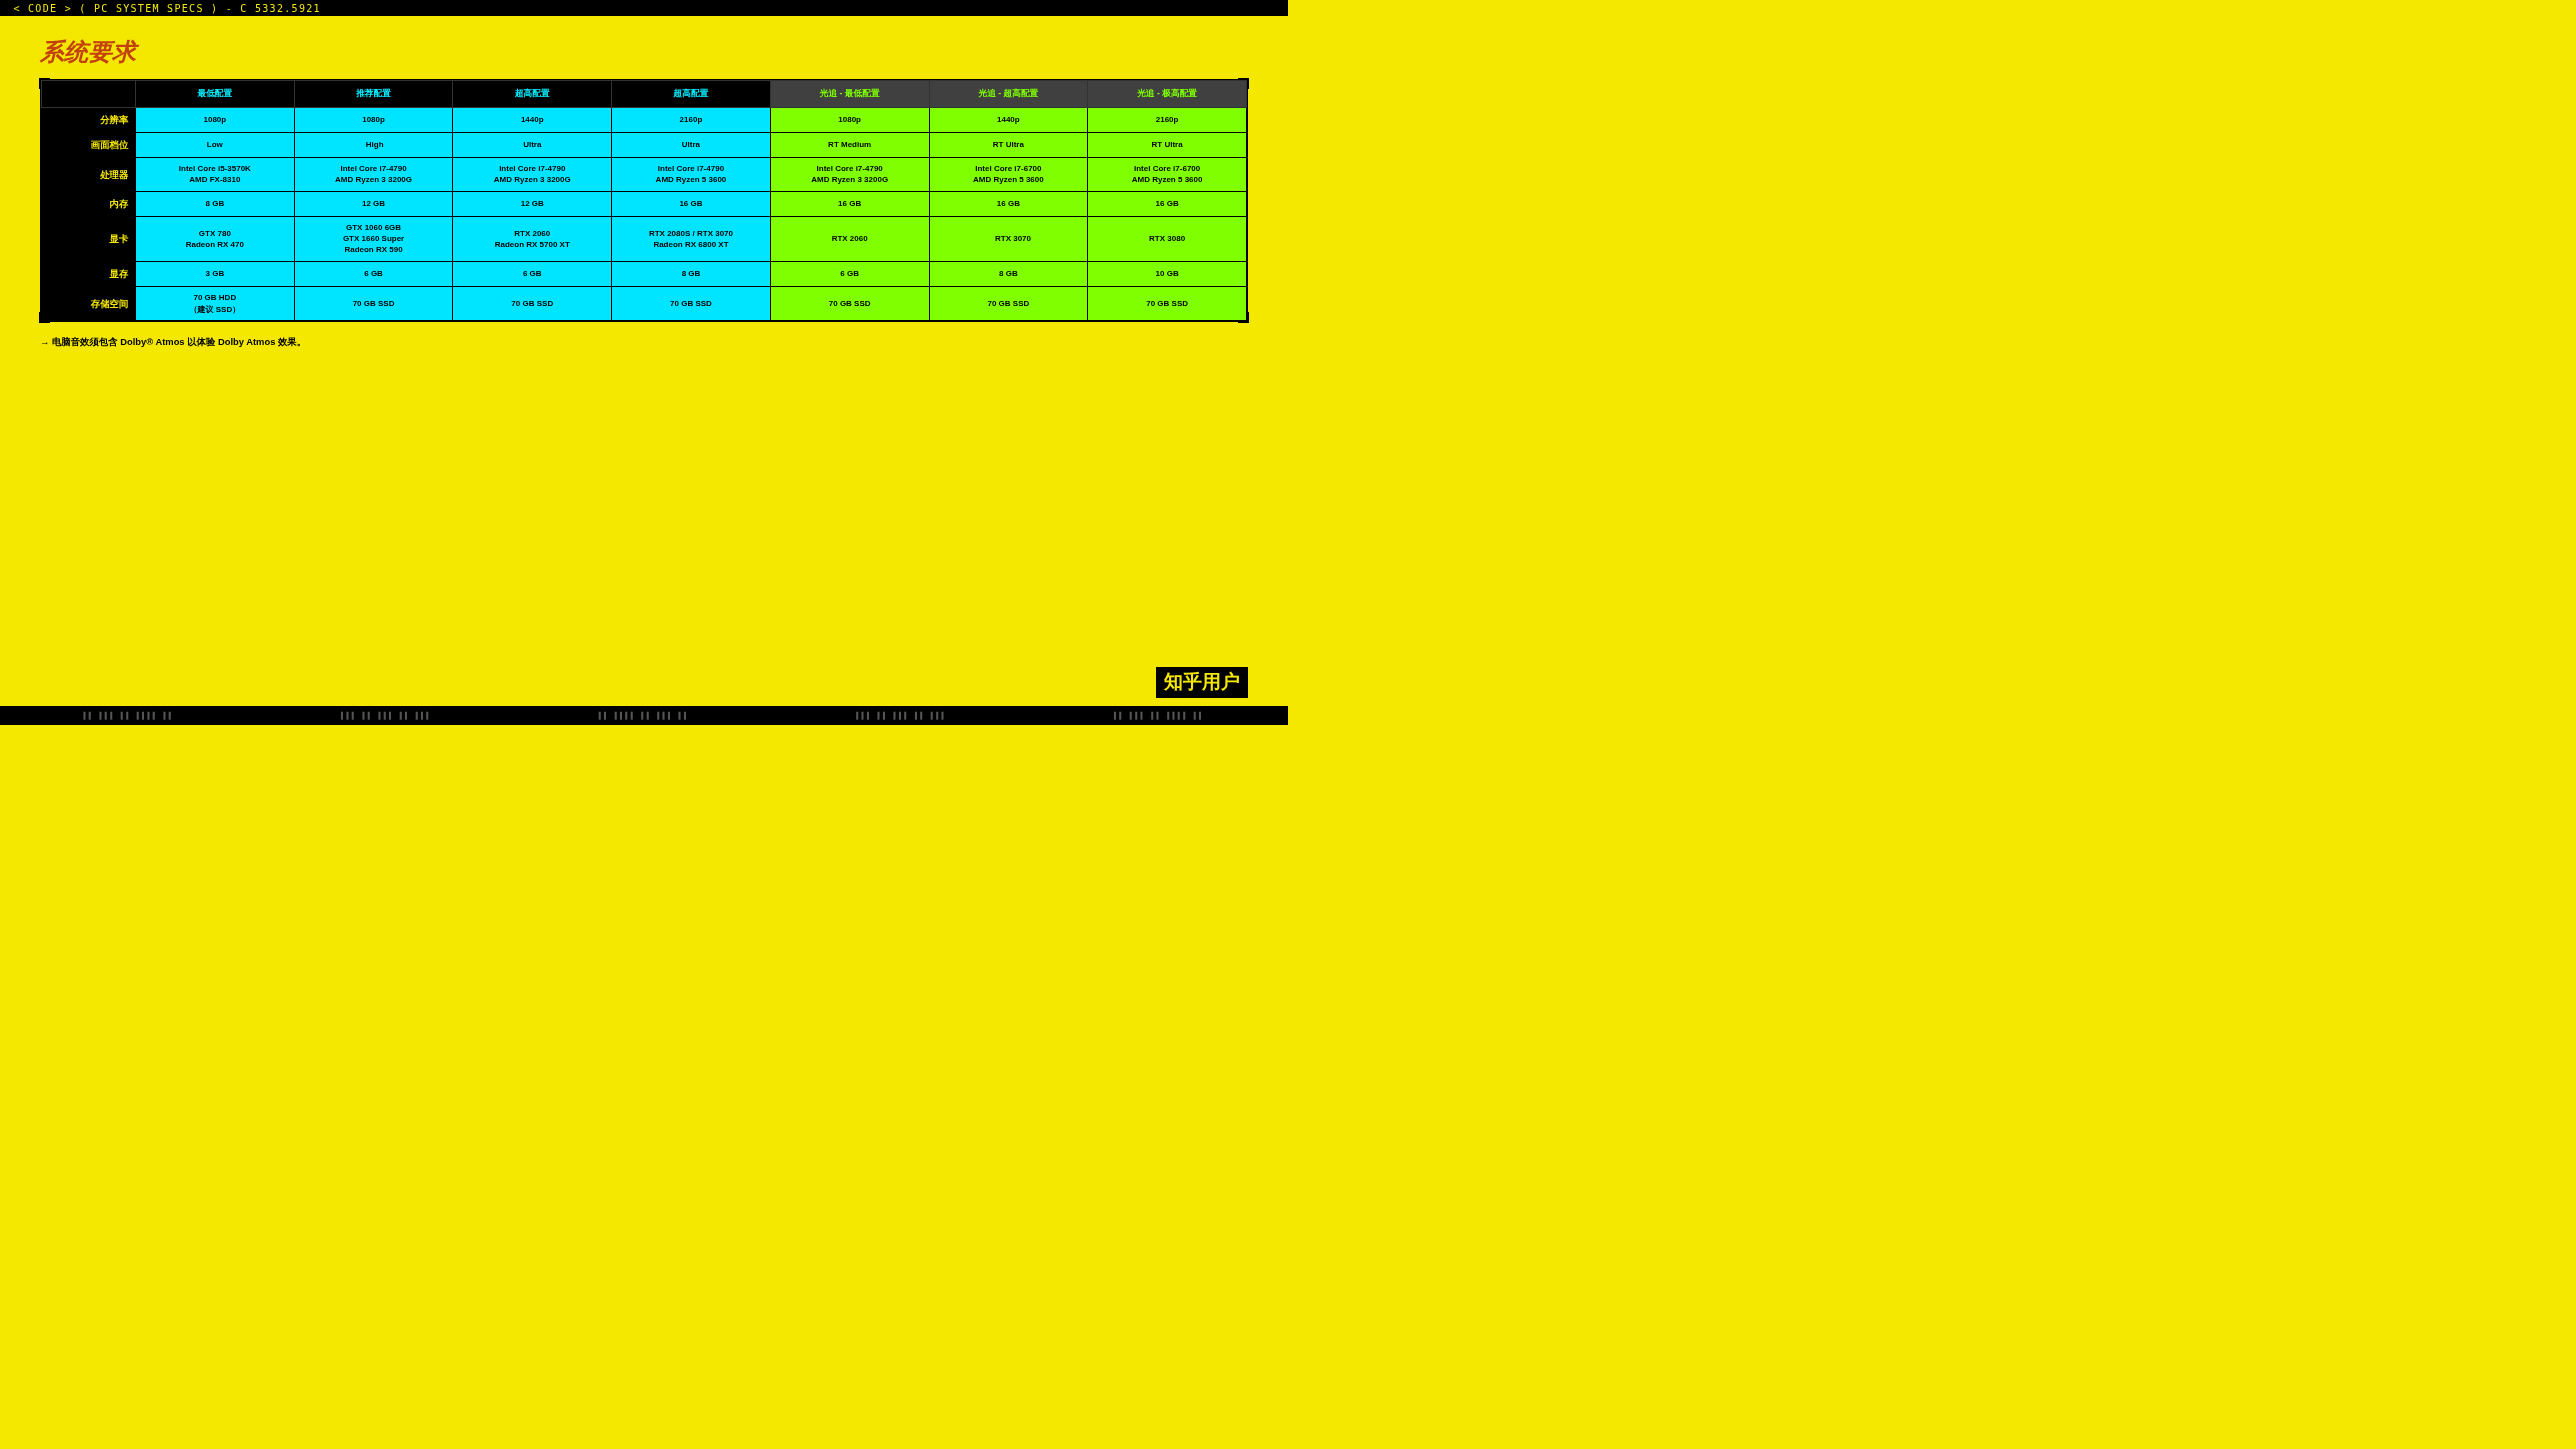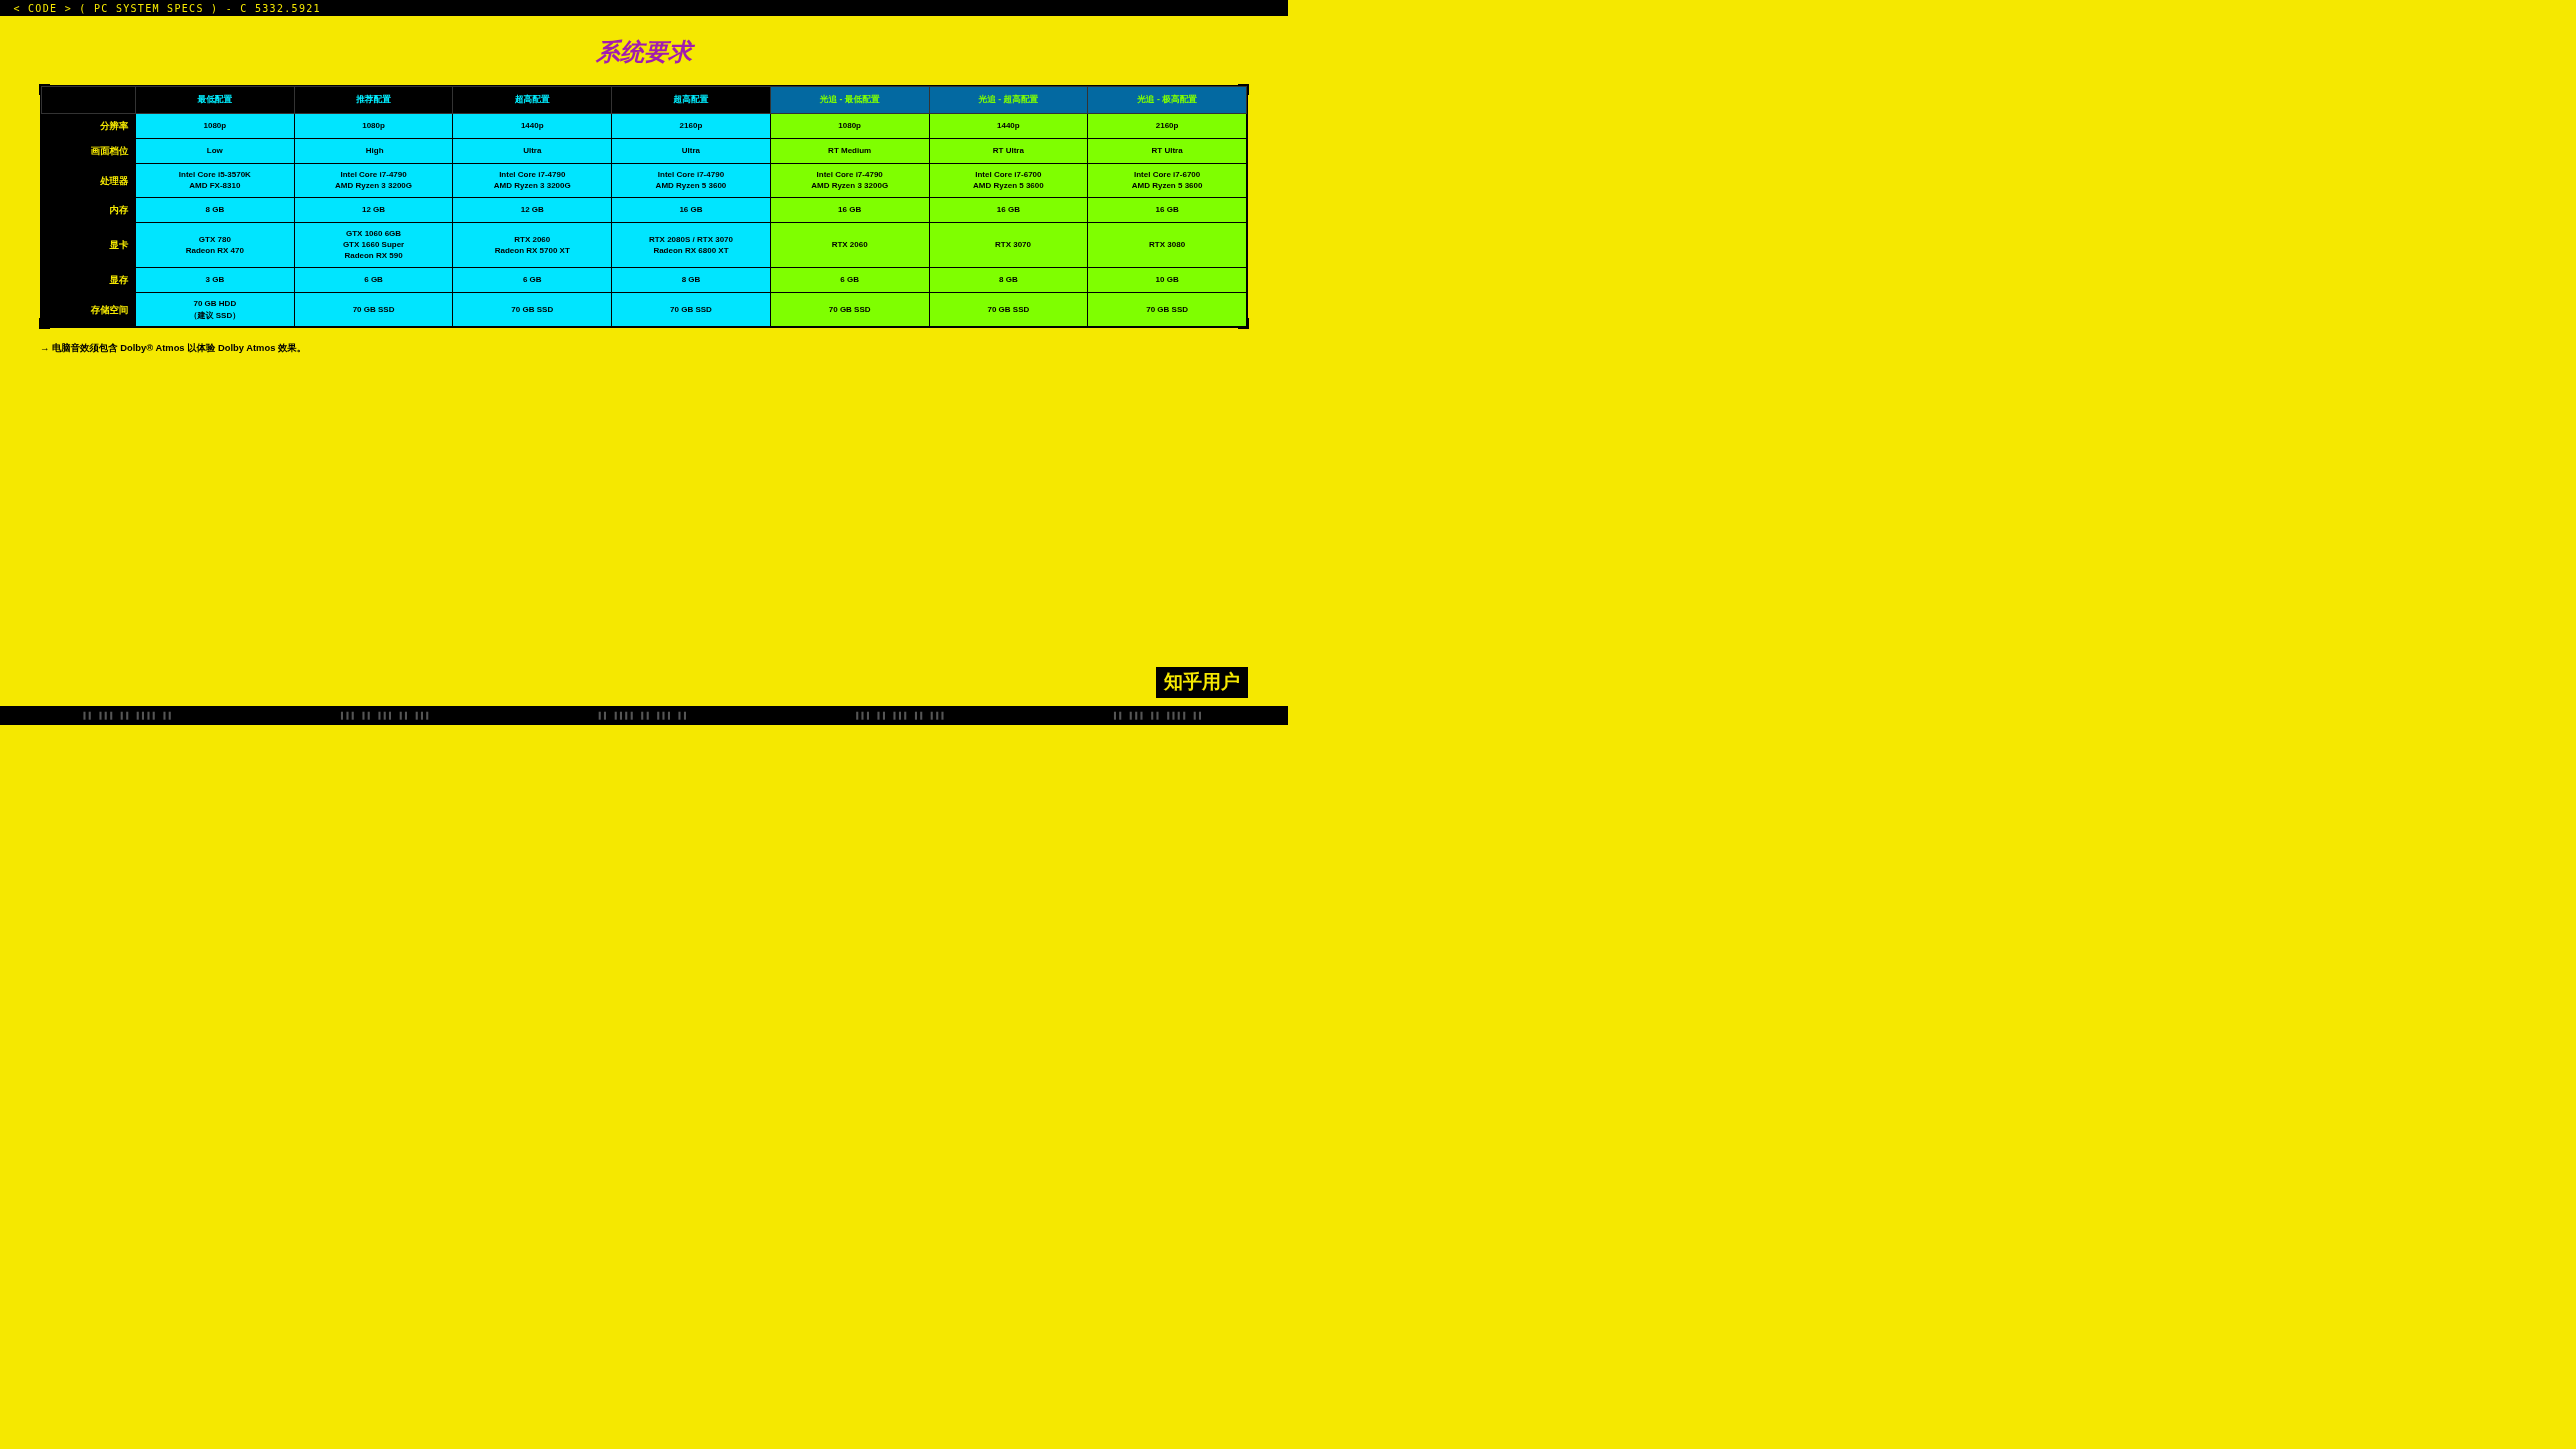--- a/index.html
+++ b/index.html
@@ -26,24 +26,23 @@
 
     
     .main-content {
       padding: 20px 40px 13.4px 40px;
     }
 
     
     .page-title {
       font-size: 24px;
       font-weight: 900;
-      color: #a21caf;
-      margin-bottom: 17px;
+      color: #c2410c;
+      margin-bottom: 11px;
       font-style: italic;
-      text-align: center;
     }
 
     
     .table-wrapper {
       position: relative;
       border: 1.3px solid #000;
     }
 
     .corner {
       position: absolute;
@@ -80,21 +79,21 @@
       background: #000;
     }
 
     thead th.cyan {
       color: #00eeff;
       background-color: #000;
     }
 
     thead th.green {
       color: #7fff00;
-      background-color: #0369a1;
+      background-color: #404040;
     }
 
     tbody tr td {
       padding: 5.4px 6.7px;
       font-size: 8px;
       text-align: center;
       border: 0.7px solid #000;
       line-height: 1.4;
     }
 

